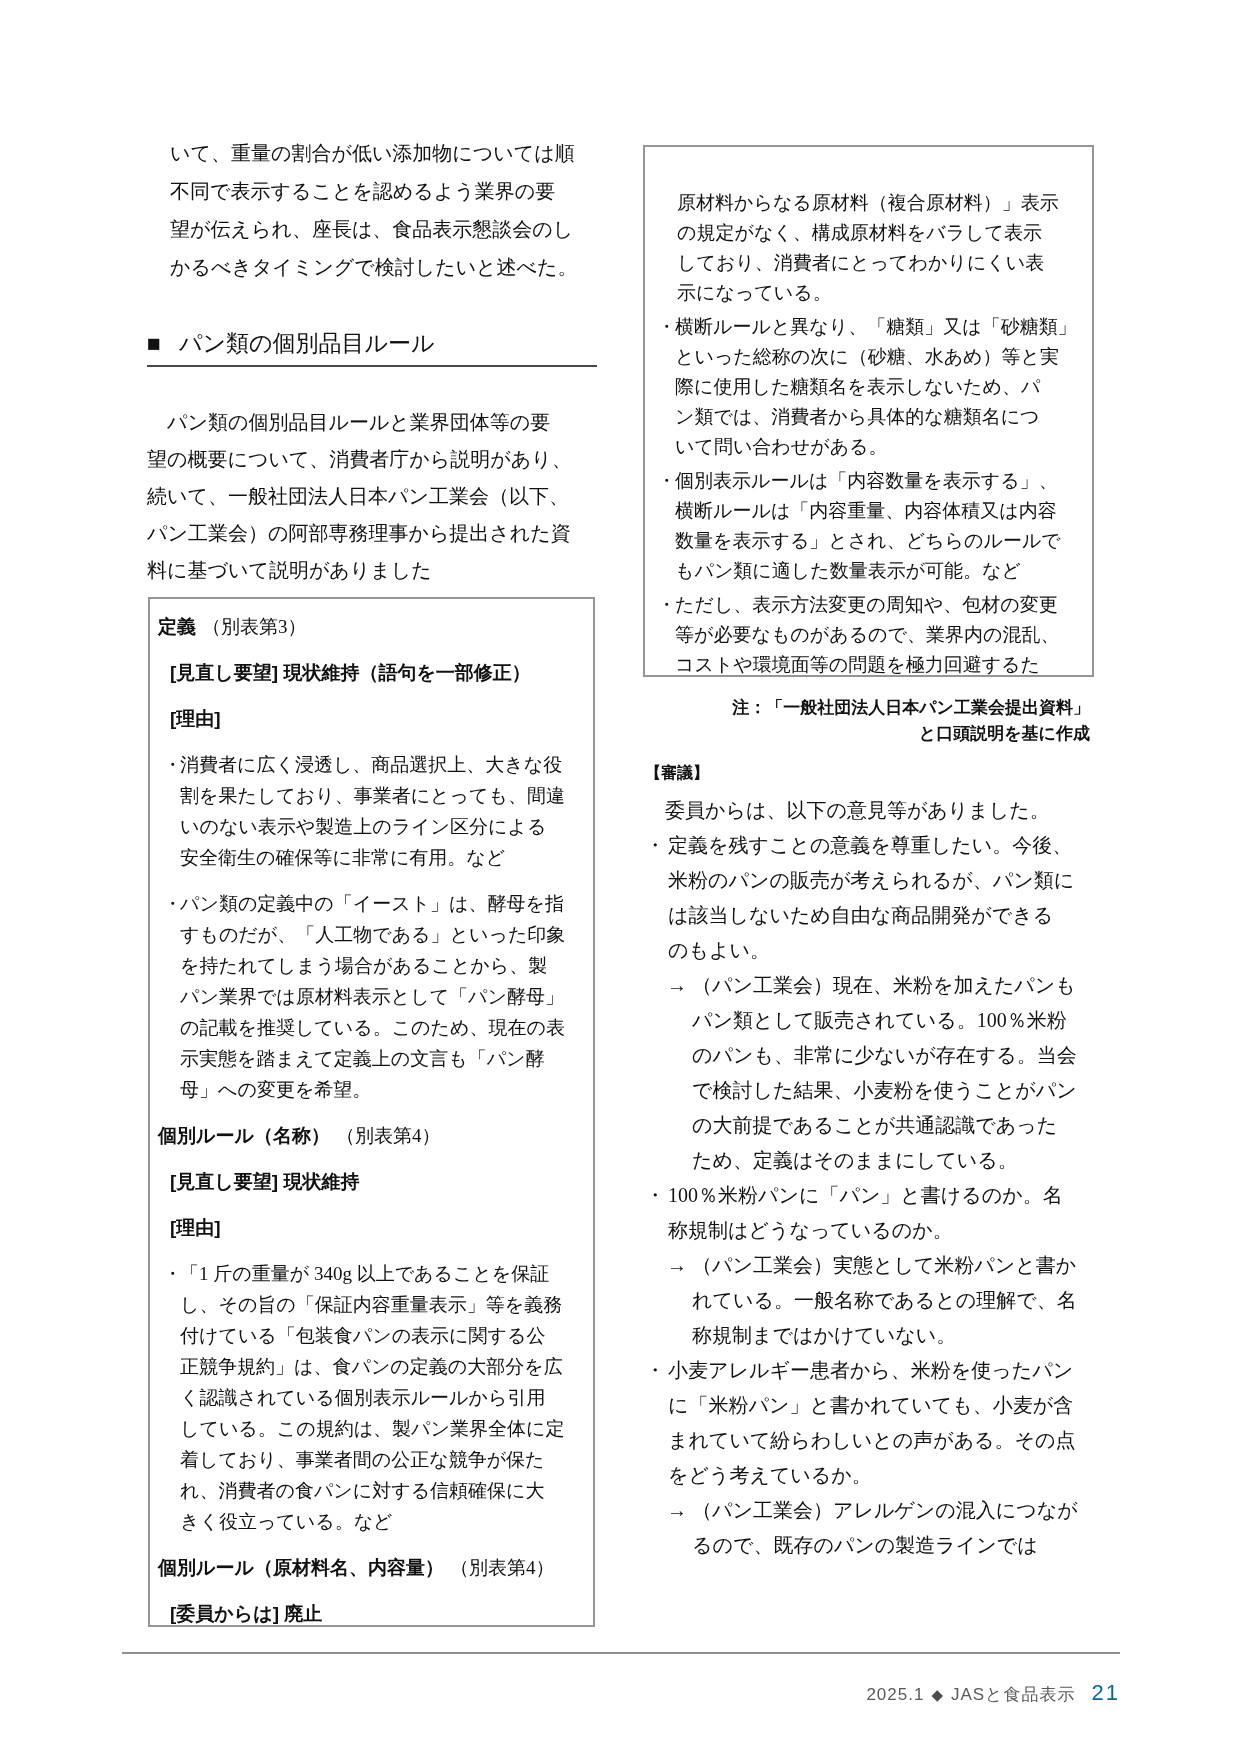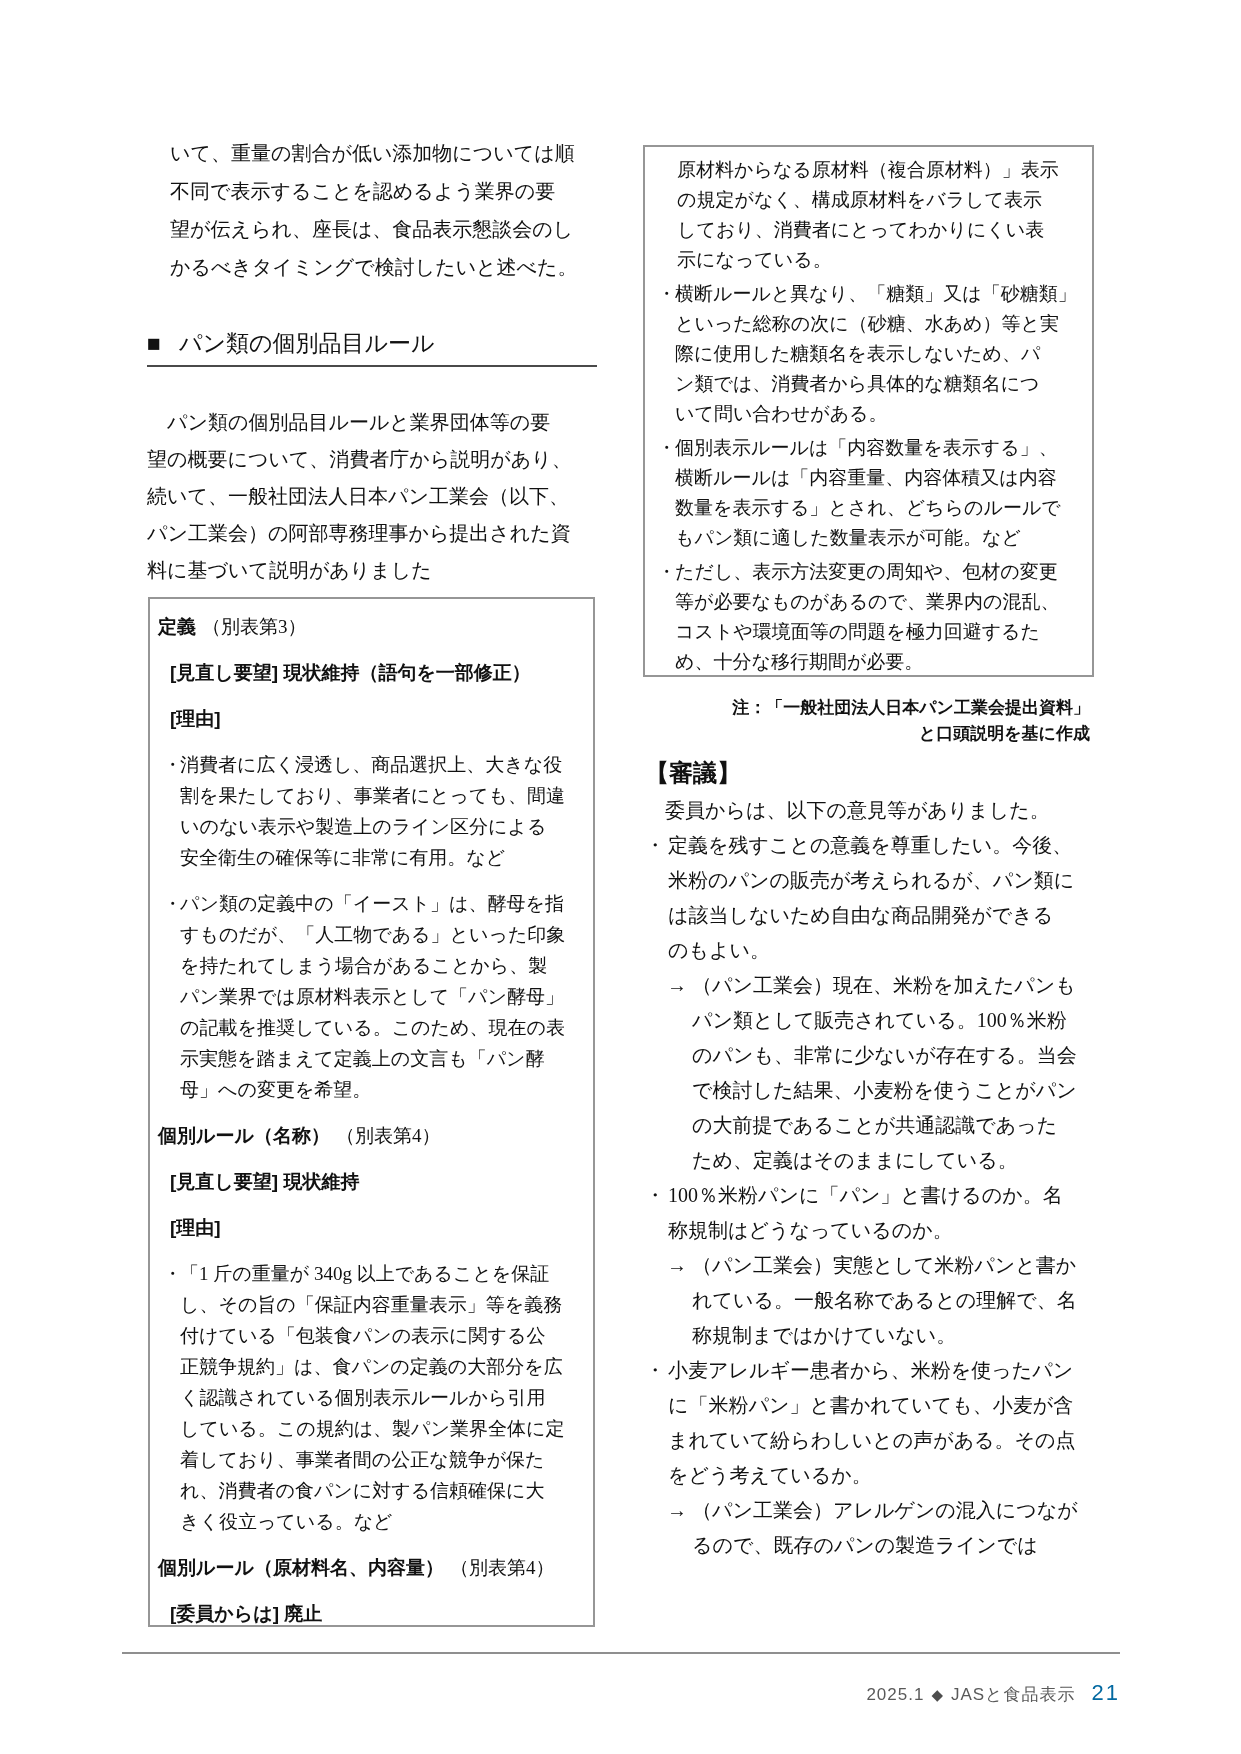--- a/index.html
+++ b/index.html
@@ -42,34 +42,34 @@
     font-family:"Liberation Sans","DejaVu Sans",sans-serif;font-weight:bold;
   }
   .bx-h .bx-h-s{margin-left:6px;}
   .bx-sub{
     margin-left:12px;
     font-family:"Liberation Sans","DejaVu Sans",sans-serif;font-weight:bold;
   }
   .bx-bullet{display:flex;margin-left:5px;}
   .bx-bullet .mk{flex:none;width:17px;}
   .bx-bullet .bt{white-space:pre;}
-  #box2 .cont{margin-left:20px;white-space:pre;}
+  #box2 .cont{margin-left:20px;white-space:pre;margin-top:33px;}
   #box2 .bx-bullet{margin-left:0;}
   #box2 .bx-bullet .mk{width:18px;}
 
   
   .note{
     position:absolute;left:643px;top:695px;width:447px;text-align:right;
     font-family:"Liberation Sans","DejaVu Sans",sans-serif;font-weight:bold;
     font-size:17px;line-height:26px;white-space:pre;
   }
   .delib-h{
     position:absolute;left:645px;top:760px;
     font-family:"Liberation Sans","DejaVu Sans",sans-serif;font-weight:bold;
-    font-size:24px;line-height:26px;
+    font-size:16px;line-height:26px;
   }
   .delib{
     position:absolute;left:645px;top:793px;width:465px;
     font-size:20px;line-height:35px;
   }
   .delib .intro{white-space:pre;}
   .d-item{display:flex;}
   .d-item .mk{flex:none;}
   .d-item.bullet .mk{width:23px;}
   .d-item.arrow{margin-left:22px;}

